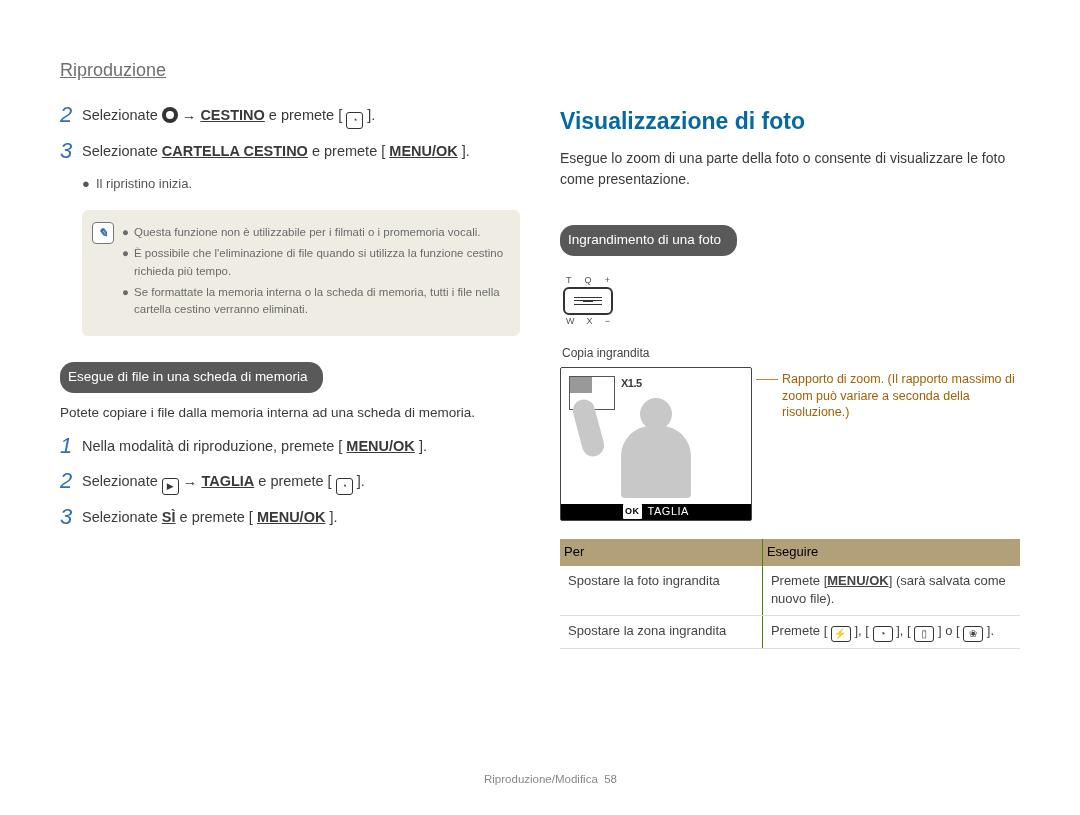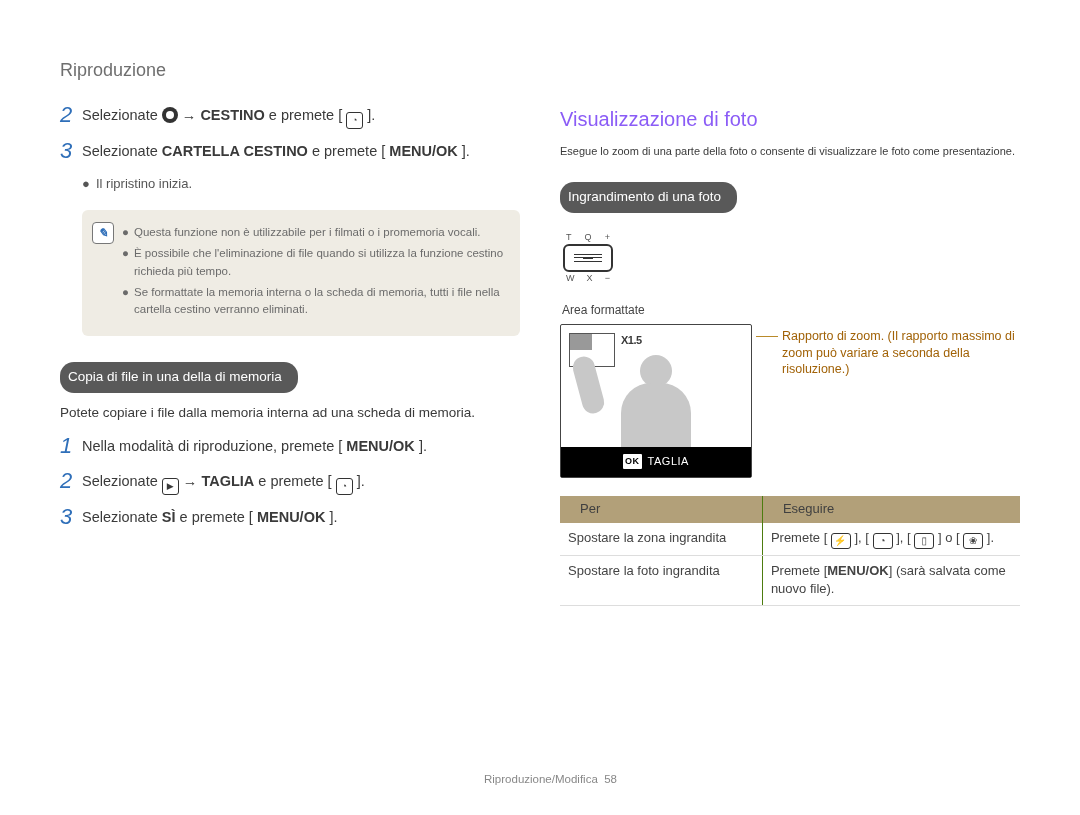--- a/index.html
+++ b/index.html
@@ -16,20 +16,21 @@
     width: 1080px;
     height: 815px;
     box-sizing: border-box;
     padding: 60px 60px 40px 60px;
   }
   .section-title {
     font-size: 18px;
     color: #6f6f6f;
     font-weight: 300;
     margin-bottom: 24px;
+    text-decoration: underline;
   }
   .columns {
     display: flex;
     gap: 40px;
   }
   .col {
     width: 460px;
     font-size: 14.5px;
     line-height: 1.45;
     color: #3a3a3a;
@@ -44,21 +45,21 @@
     width: 22px;
     flex-shrink: 0;
     font-style: italic;
     font-weight: 400;
     line-height: 1.1;
     margin-top: -2px;
   }
   .step-body {
     flex: 1;
   }
-  .bold { font-weight: 700; }
+  .bold { font-weight: 700; text-decoration: underline; }
   .bullet {
     margin-left: 22px;
     display: flex;
     font-size: 13px;
     color: #555;
     margin-bottom: 4px;
   }
   .bullet-dot {
     width: 14px;
     flex-shrink: 0;
@@ -105,29 +106,29 @@
     font-size: 13.5px;
     margin-top: 26px;
     margin-bottom: 10px;
   }
   .sub-desc {
     font-size: 13.5px;
     color: #3a3a3a;
     margin-bottom: 14px;
   }
   .right-title {
-    color: #8b5cf6;
-    font-size: 20px;
-    font-weight: 400;
+    color: #0369a1;
+    font-size: 23px;
+    font-weight: 700;
     margin-bottom: 10px;
   }
   .right-desc {
-    font-size: 11px;
+    font-size: 14px;
     line-height: 1.45;
-    margin-bottom: 18px;
+    margin-bottom: 32px;
   }
   .zoom-row {
     display: flex;
     gap: 12px;
     margin-top: 10px;
     margin-bottom: 18px;
   }
   .zoom-diag {
     flex-shrink: 0;
     width: 56px;
@@ -247,21 +248,21 @@
     top: 0px; left: -16px;
     width: 22px; height: 58px;
     background: #c8c8c8;
     border-radius: 12px;
     transform: rotate(-15deg);
     transform-origin: bottom center;
   }
   .bottom-strip {
     position: absolute;
     bottom: 0; left: 0; right: 0;
-    height: 30px;
+    height: 16px;
     background: #000;
     color: #fff;
     font-size: 11px;
     display: flex;
     align-items: center;
     justify-content: center;
     gap: 6px;
     letter-spacing: 0.5px;
   }
   .ok-badge {
@@ -285,24 +286,24 @@
     padding-top: 4px;
   }
   table.actions {
     width: 100%;
     border-collapse: collapse;
     font-size: 13px;
     margin-top: 18px;
   }
   table.actions th {
     background: #b2a079;
-    color: #404040;
+    color: #000000;
     text-align: left;
     font-weight: 400;
-    padding: 4px 20px;
+    padding: 4px 4px;
     font-size: 13px;
   }
   table.actions th + th,
   table.actions td + td {
     border-left: 1px solid #4d7c0f;
   }
   table.actions td {
     padding: 6px 8px;
     vertical-align: top;
     color: #444;
@@ -405,21 +406,21 @@
         <div class="note-item">
           <span class="nd">●</span>
           <span>È possibile che l'eliminazione di file quando si utilizza la funzione cestino richieda più tempo.</span>
         </div>
         <div class="note-item">
           <span class="nd">●</span>
           <span>Se formattate la memoria interna o la scheda di memoria, tutti i file nella cartella cestino verranno eliminati.</span>
         </div>
       </div>
 
-      <div class="pill">Copia di file in una della di memoria</div>
+      <div class="pill">Esegue di file in una scheda di memoria</div>
       <div class="sub-desc">Potete copiare i file dalla memoria interna ad una scheda di memoria.</div>
 
       <div class="step">
         <div class="step-num">1</div>
         <div class="step-body">
           <span>Nella modalità di riproduzione, premete [</span>
           <span class="bold">MENU/OK</span>
           <span>].</span>
         </div>
       </div>
@@ -468,21 +469,21 @@
               <div class="lines"></div>
             </div>
           <div class="zoom-bot">
             <span>W</span>
             <span>X</span>
             <span>−</span>
           </div>
         </div>
       </div>
 
-      <div class="area-label">Area formattate</div>
+      <div class="area-label">Copia ingrandita</div>
 
       <div class="camera-wrap">
         <div class="camera-frame">
           <div class="mini-rect">
             <div class="mini-inner"></div>
           </div>
           <div class="zoom-ratio">X1.5</div>
           <div class="silhouette">
             <div class="sil-arm"></div>
             <div class="sil-head"></div>
@@ -497,39 +498,39 @@
         <div class="ratio-note">Rapporto di zoom. (Il rapporto massimo di zoom può variare a seconda della risoluzione.)</div>
       </div>
 
       <table class="actions">
         <tbody>
             <tr>
           <th style="width:44%;">Per</th>
           <th>Eseguire</th>
         </tr>
         <tr>
+          <td>Spostare la foto ingrandita</td>
+          <td>
+            <span>Premete </span>[<span class="bold">MENU/OK</span>]<span> (sarà salvata come nuovo file).</span>
+          </td>
+        </tr>
+        <tr>
           <td>Spostare la zona ingrandita</td>
           <td>
             <span>Premete [</span>
             <span class="icon-box">⚡</span>
             <span>], [</span>
             <span class="icon-box">◔</span>
             <span>], [</span>
             <span class="icon-box">▯</span>
             <span>] o [</span>
             <span class="icon-box">❀</span>
             <span>].</span>
           </td>
         </tr>
-        <tr>
-          <td>Spostare la foto ingrandita</td>
-          <td>
-            <span>Premete </span>[<span class="bold">MENU/OK</span>]<span> (sarà salvata come nuovo file).</span>
-          </td>
-        </tr>
       </tbody>
         </table>
 
     </div>
 
   </div>
 
   <div class="footer">
     <span>Riproduzione/Modifica</span>&nbsp;&nbsp;<span>58</span>
   </div>

